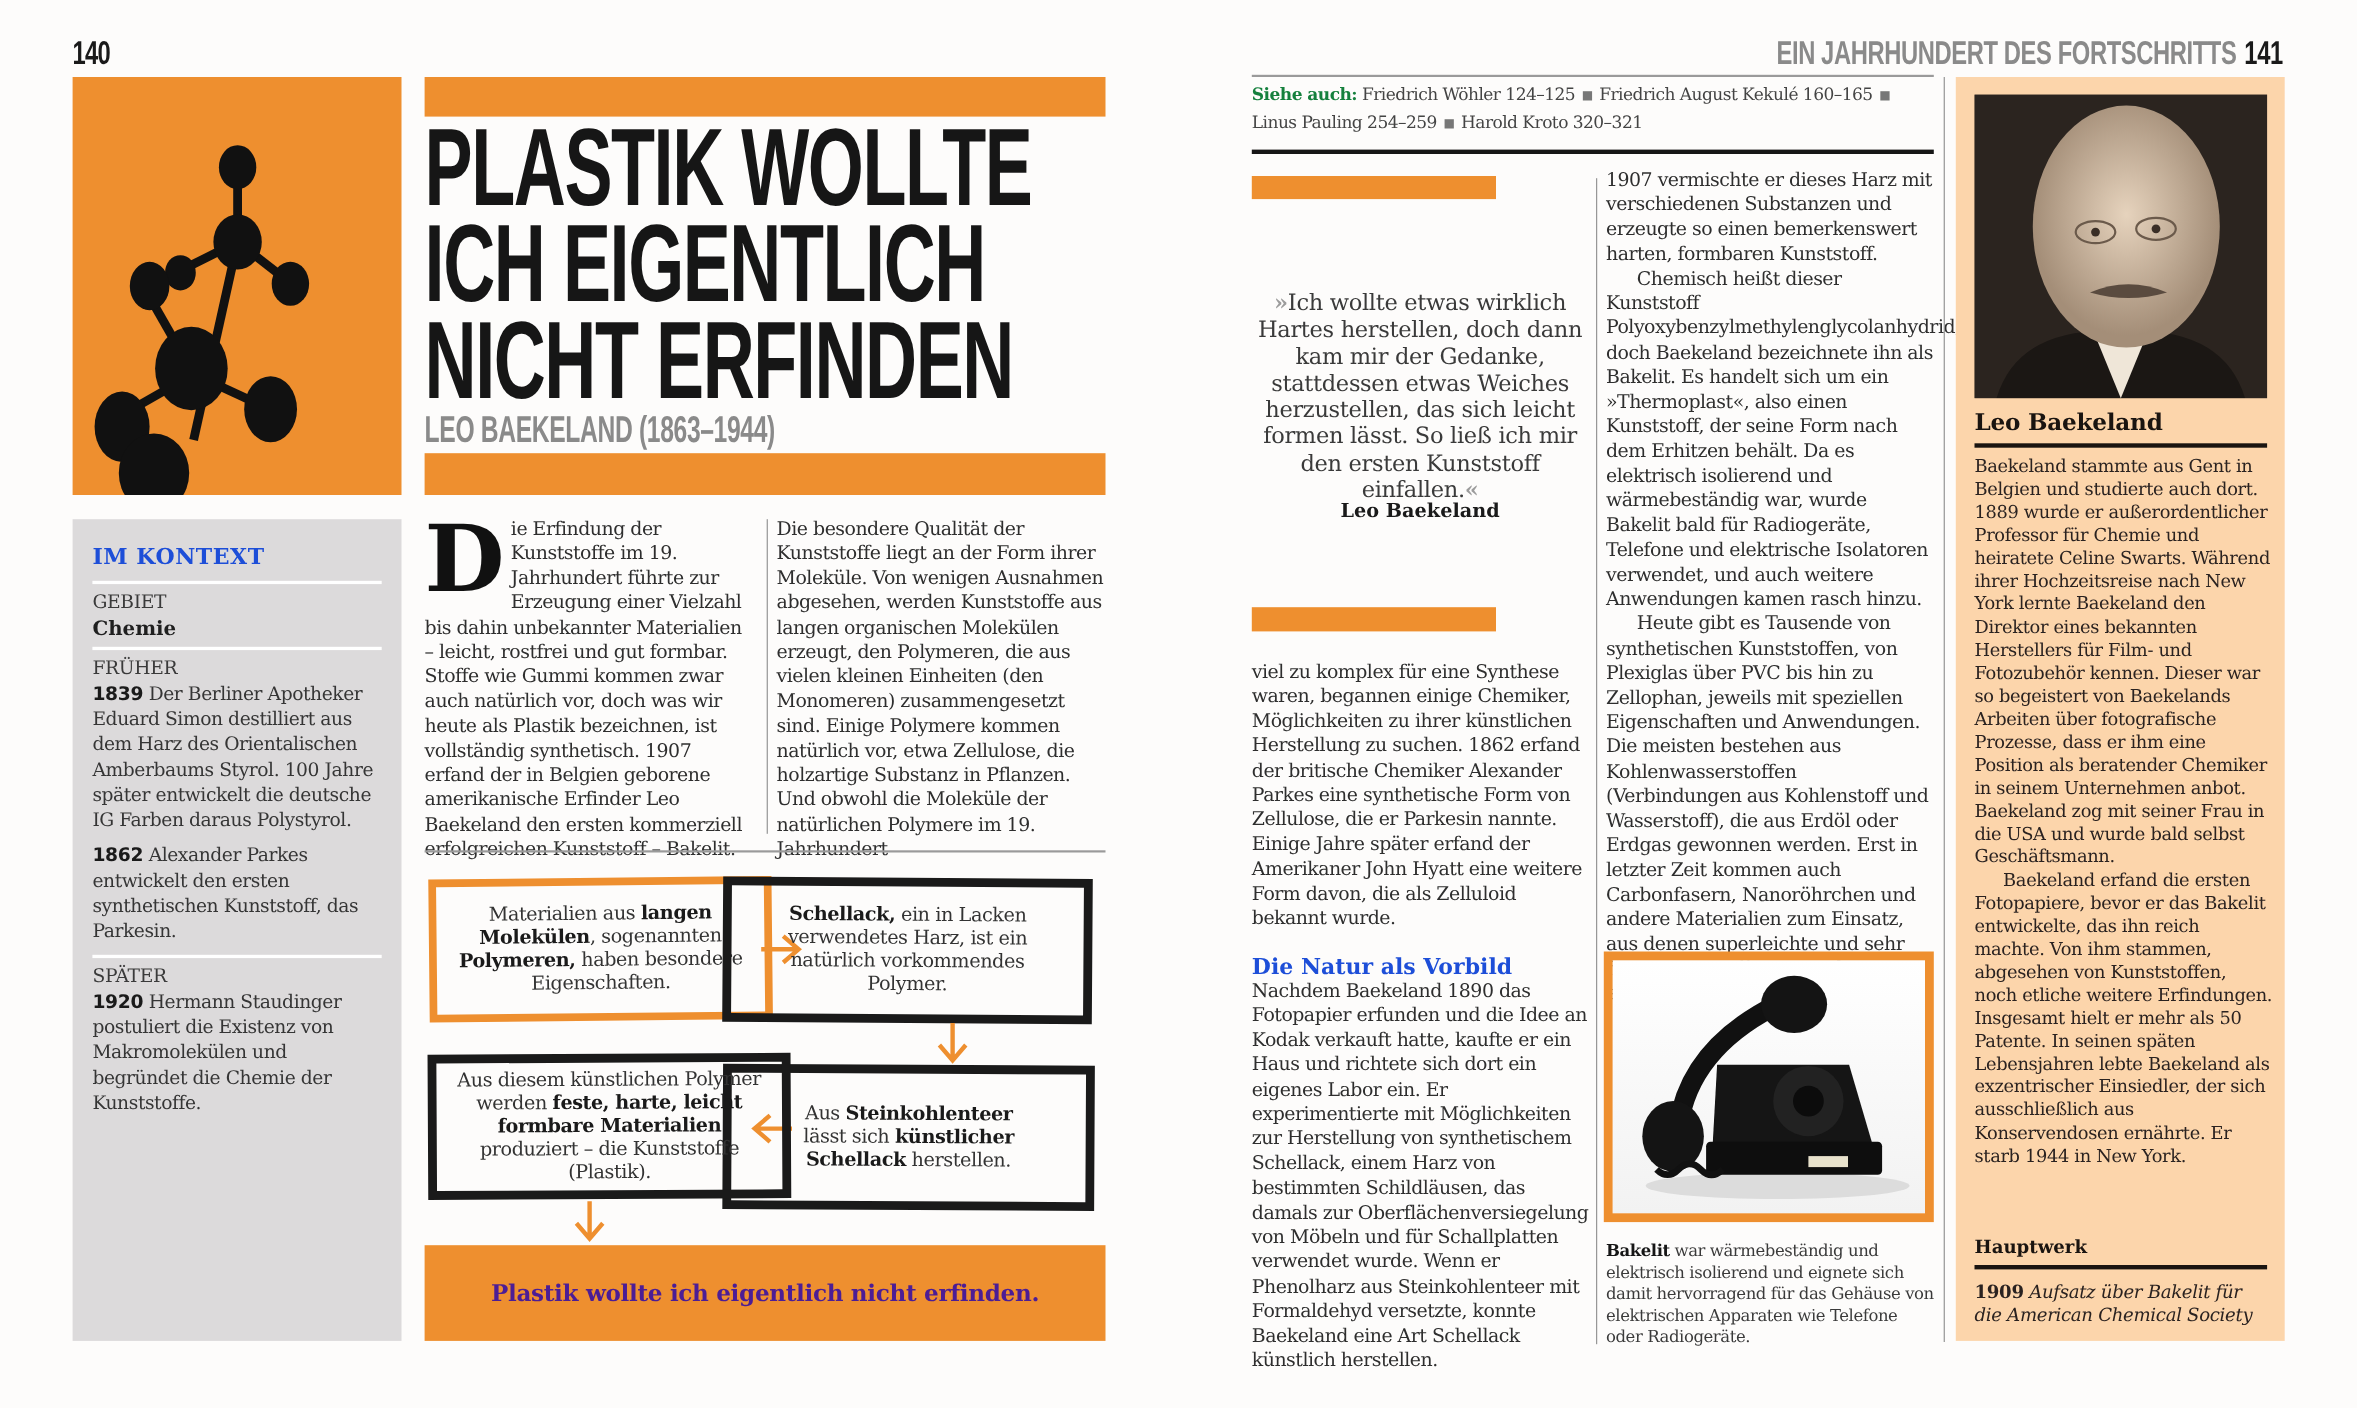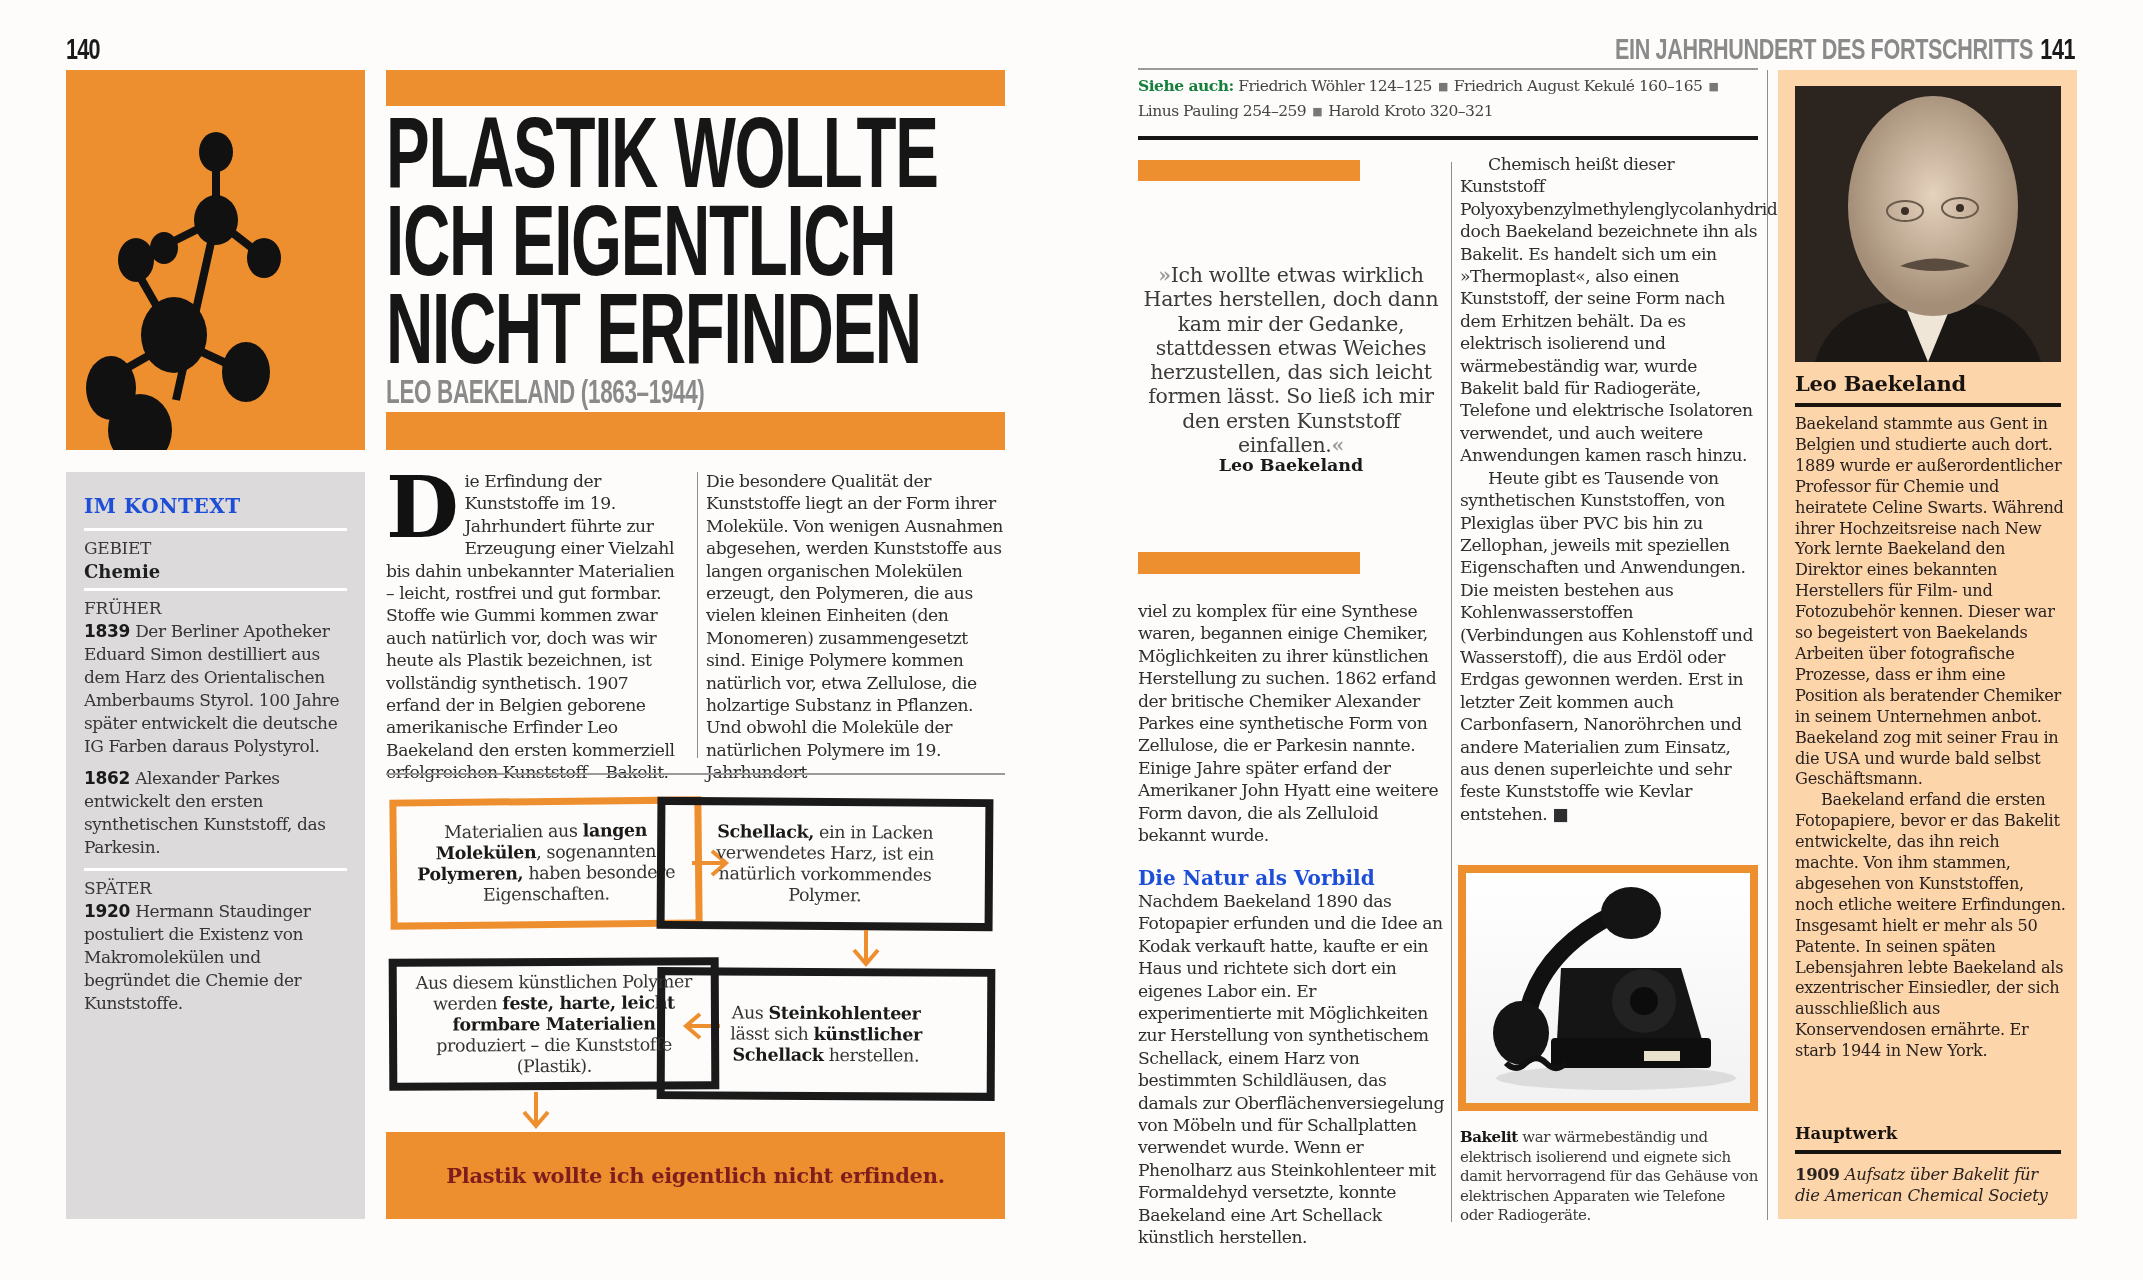--- a/index.html
+++ b/index.html
@@ -42,21 +42,21 @@
   #sep-line { left: 386px; top: 773px; width: 619px; height: 2px; background: #9a9a9a; }
 
   
   .flow-box { position: absolute; display: flex; align-items: center; justify-content: center; text-align: center; font-size: 17.5px; line-height: 21px; color: #333; letter-spacing: -0.4px; padding: 10px 18px; }
   .flow-box b { color: #1a1a1a; font-weight: bold; }
   #flow-1 { left: 390px; top: 798px; width: 312px; height: 130px; border: 7px solid #ee8f2f; transform: rotate(-0.6deg); }
   #flow-2 { left: 657px; top: 798px; width: 336px; height: 132px; border: 8px solid #1a1a1a; transform: rotate(0.4deg); }
   #flow-3 { left: 389px; top: 958px; width: 330px; height: 132px; border: 8px solid #1a1a1a; transform: rotate(-0.3deg); }
   #flow-4 { left: 657px; top: 968px; width: 338px; height: 132px; border: 8px solid #1a1a1a; transform: rotate(0.3deg); }
   .arrow svg { width: 100%; height: 100%; }
-  #banner { left: 386px; top: 1132px; width: 619px; height: 87px; display: flex; align-items: center; justify-content: center; font-size: 21px; font-weight: bold; color: #7f1d1d; letter-spacing: -0.3px; }
+  #banner { left: 386px; top: 1132px; width: 619px; height: 87px; display: flex; align-items: center; justify-content: center; font-size: 21px; font-weight: bold; color: #4c1d95; letter-spacing: -0.3px; }
 
   
   #see-also { left: 1138px; top: 74px; width: 620px; font-size: 15.5px; line-height: 24px; color: #444; letter-spacing: -0.5px; }
   #see-also b { color: #15803d; }
   #see-also .sq { color: #777; font-size: 11px; margin: 0 6px; vertical-align: middle; }
   #see-also-rule-top { left: 1138px; top: 68px; width: 620px; height: 2px; background: #9a9a9a; }
   #see-also-rule { left: 1138px; top: 136px; width: 620px; height: 4px; background: #161616; }
 
   #quote-bar-top { left: 1138px; top: 160px; width: 222px; height: 21px; }
   #quote-bar-bottom { left: 1138px; top: 552px; width: 222px; height: 22px; }
@@ -201,20 +201,21 @@
 </div>
 <div class="abs" id="quote-author">Leo Baekeland</div>
 <div class="abs orange" id="quote-bar-bottom"></div>
 
 <div class="abs body-col" id="col-r-a-lower">viel zu komplex für eine Synthese waren, begannen einige Chemiker, Möglichkeiten zu ihrer künstlichen Herstellung zu suchen. 1862 erfand der britische Chemiker Alexander Parkes eine synthetische Form von Zellulose, die er Parkesin nannte. Einige Jahre später erfand der Amerikaner John Hyatt eine weitere Form davon, die als Zelluloid bekannt wurde.</div>
 <div class="abs" id="natur-heading">Die Natur als Vorbild</div>
 <div class="abs body-col" id="col-r-a-natur">Nachdem Baekeland 1890 das Fotopapier erfunden und die Idee an Kodak verkauft hatte, kaufte er ein Haus und richtete sich dort ein eigenes Labor ein. Er experimentierte mit Möglichkeiten zur Herstellung von synthetischem Schellack, einem Harz von bestimmten Schildläusen, das damals zur Oberflächenversiegelung von Möbeln und für Schallplatten verwendet wurde. Wenn er Phenolharz aus Steinkohlenteer mit Formaldehyd versetzte, konnte Baekeland eine Art Schellack künstlich herstellen.</div>
 
 <div class="abs" id="col-divider-right"></div>
 <div class="abs body-col" id="col-r-b">
+  <p>1907 vermischte er dieses Harz mit verschiedenen Substanzen und erzeugte so einen bemerkenswert harten, formbaren Kunststoff.</p>
   <p class="indent">Chemisch heißt dieser Kunststoff Polyoxybenzylmethylenglycolanhydrid, doch Baekeland bezeichnete ihn als Bakelit. Es handelt sich um ein »Thermoplast«, also einen Kunststoff, der seine Form nach dem Erhitzen behält. Da es elektrisch isolierend und wärmebeständig war, wurde Bakelit bald für Radiogeräte, Telefone und elektrische Isolatoren verwendet, und auch weitere Anwendungen kamen rasch hinzu.</p>
   <p class="indent">Heute gibt es Tausende von synthetischen Kunststoffen, von Plexiglas über PVC bis hin zu Zellophan, jeweils mit speziellen Eigenschaften und Anwendungen. Die meisten bestehen aus Kohlenwasserstoffen (Verbindungen aus Kohlenstoff und Wasserstoff), die aus Erdöl oder Erdgas gewonnen werden. Erst in letzter Zeit kommen auch Carbonfasern, Nanoröhrchen und andere Materialien zum Einsatz, aus denen superleichte und sehr feste Kunststoffe wie Kevlar entstehen. ■</p>
 </div>
 
 <div class="abs" id="phone-frame">
   <svg viewBox="0 0 284 230">
     <ellipse cx="150" cy="205" rx="120" ry="12" fill="#dcdcdc"></ellipse>
     <path d="M95 95 L215 95 L240 180 L90 185 Z" fill="#151515"></path>
     <rect x="85" y="165" width="160" height="30" rx="4" fill="#0e0e0e"></rect>
     <rect x="178" y="178" width="36" height="10" fill="#e8e2cc"></rect>

